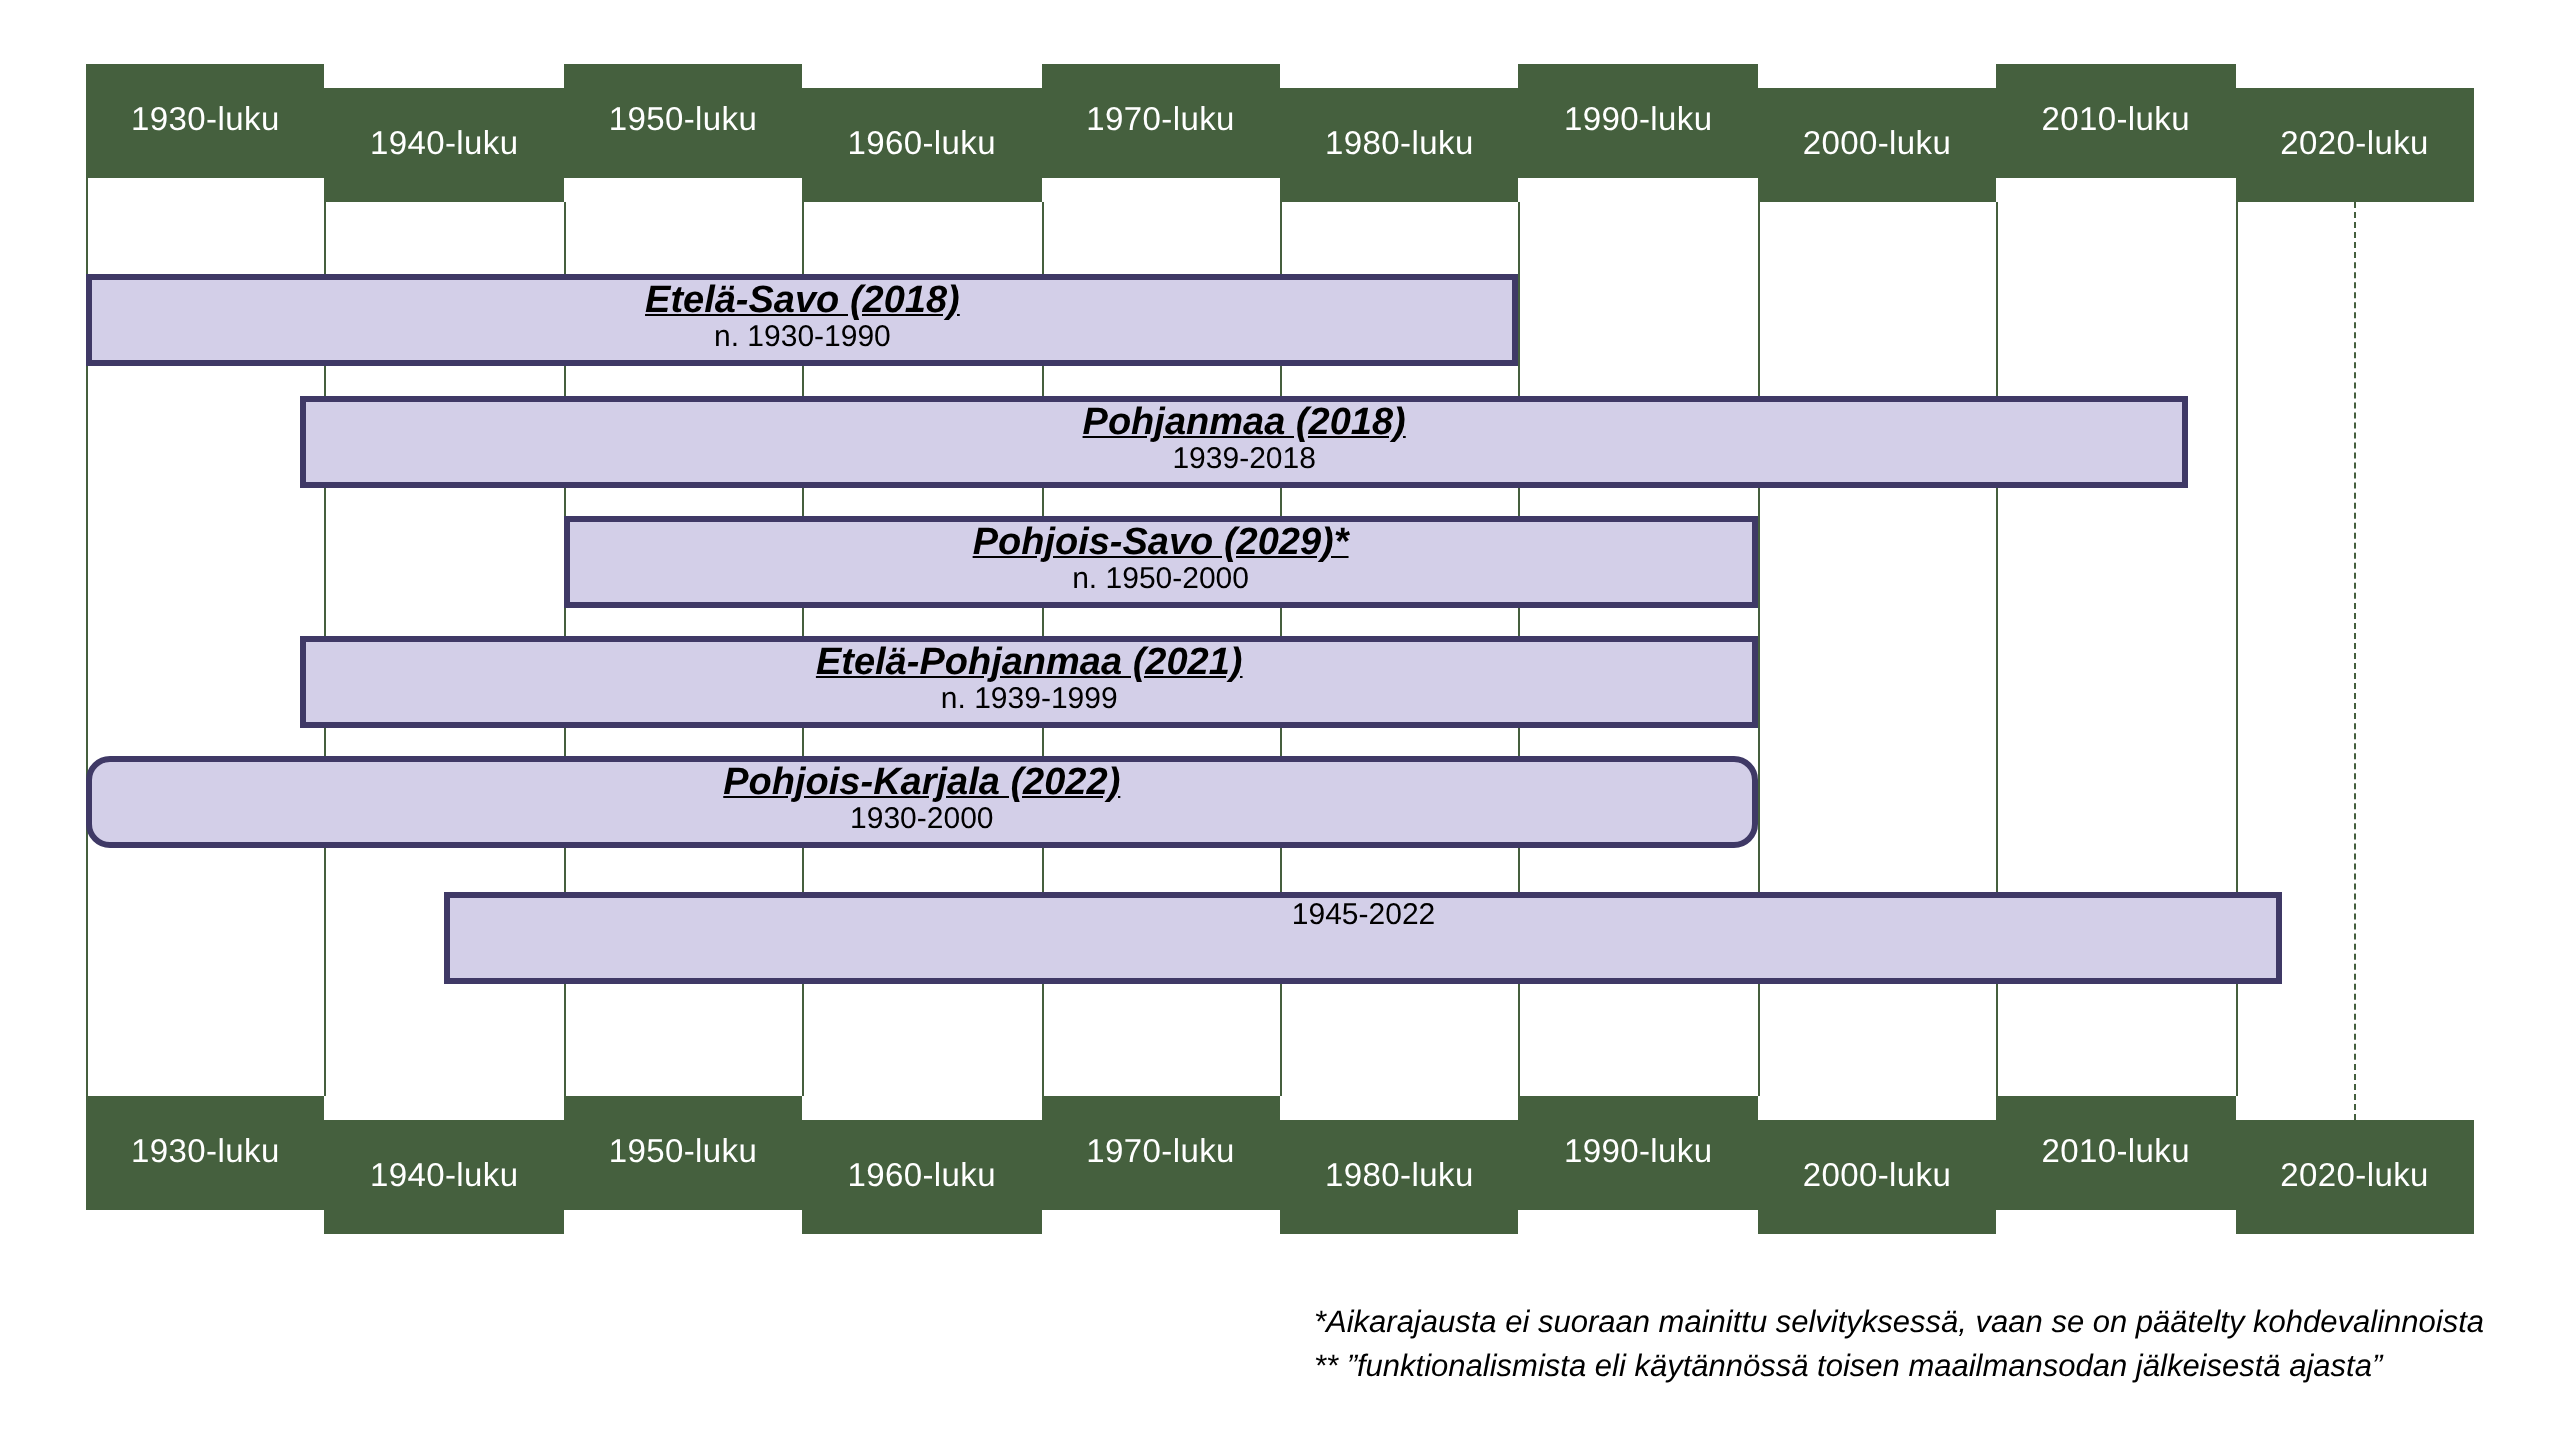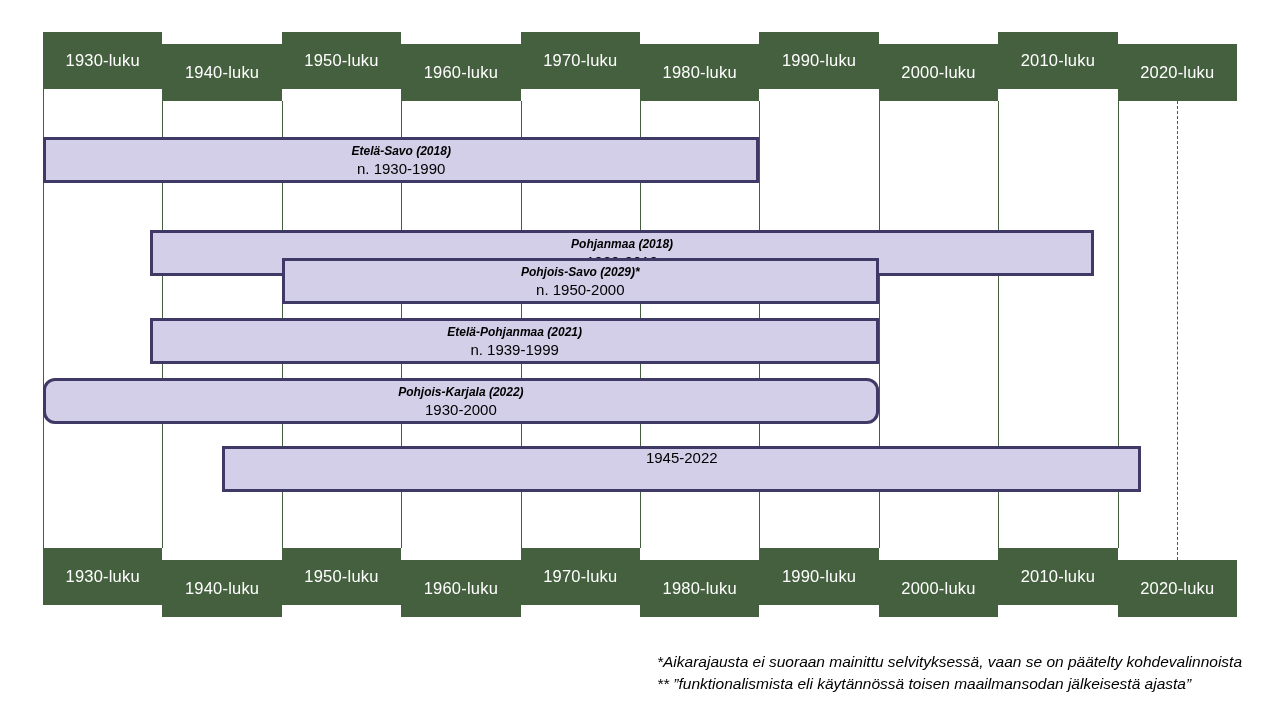--- a/index.html
+++ b/index.html
@@ -37,21 +37,21 @@
     background:var(--bar-fill);
     border:3px solid var(--bar-border);
     box-sizing:border-box;
     text-align:center;
     color:var(--text-black);
     z-index:2;
     overflow:hidden;
   }
   .bar-title{
     font-weight:bold;font-style:italic;
-    font-size:12px;line-height:18px;margin-top:2px;
+    font-size:19px;line-height:18px;margin-top:2px;text-decoration:underline;
   }
   .bar-range{
     font-size:15px;line-height:18px;
   }
   .footnotes{
     position:absolute;
     top:651px;right:38px;
     font-style:italic;
     font-size:15.5px;
     line-height:22px;
@@ -96,21 +96,21 @@
     <div class="band-box" style="left: 998.2px; width: 119.4px; top: 548px; height: 57px;">2010-luku</div>
     <div class="gridline" style="left: 998.2px; top: 101px; height: 447px;"></div>
     <div class="band-box" style="left: 1117.6px; width: 119.4px; top: 44px; height: 57px;">2020-luku</div>
     <div class="band-box" style="left: 1117.6px; width: 119.4px; top: 560px; height: 57px;">2020-luku</div>
     <div class="gridline" style="left: 1117.6px; top: 101px; height: 447px;"></div>
     <div class="dash" style="left: 1177.3px; top: 101px; height: 459px;"></div>
     <div class="bar" style="left: 43px; width: 716.4px; top: 137px; height: 46px;">
       <div class="bar-title">Etelä-Savo (2018)</div>
       <div class="bar-range">n. 1930-1990</div>
     </div>
-    <div class="bar" style="left: 150.46px; width: 943.26px; top: 198px; height: 46px; margin-top: 32px;">
+    <div class="bar" style="left: 150.46px; width: 943.26px; top: 198px; height: 46px;">
       <div class="bar-title">Pohjanmaa (2018)</div>
       <div class="bar-range">1939-2018</div>
     </div>
     <div class="bar" style="left: 281.8px; width: 597px; top: 258px; height: 46px;">
       <div class="bar-title">Pohjois-Savo (2029)*</div>
       <div class="bar-range">n. 1950-2000</div>
     </div>
     <div class="bar" style="left: 150.46px; width: 728.34px; top: 318px; height: 46px;">
       <div class="bar-title">Etelä-Pohjanmaa (2021)</div>
       <div class="bar-range">n. 1939-1999</div>

